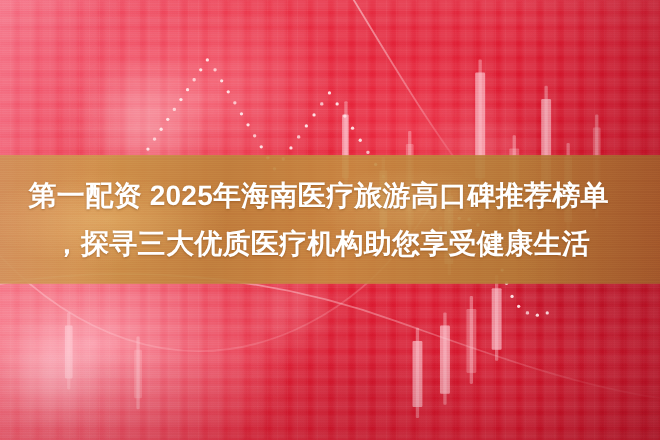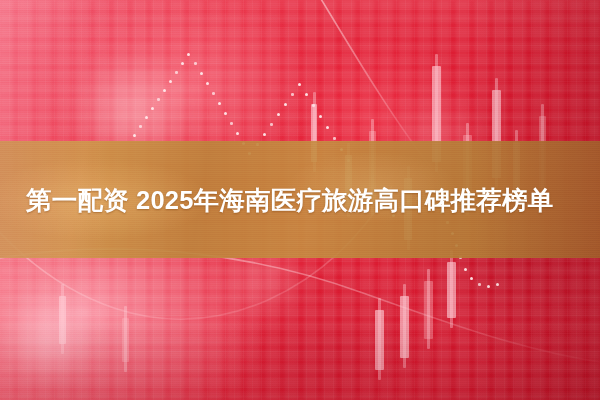--- a/index.html
+++ b/index.html
@@ -230,17 +230,18 @@
         <path d="M -10 222 C 60 300, 160 348, 268 300 C 330 272, 368 226, 392 186"></path>
         <path d="M 318 -6 C 352 50, 392 118, 430 166"></path>
         <path d="M 0 258 C 120 238, 250 252, 360 292 C 440 320, 520 350, 600 362"></path>
       </g>
   </svg>
 
   <div id="gold-band"></div>
 
   <div id="headline">
     <div class="hl-line first">第一配资 2025年海南医疗旅游高口碑推荐榜单</div>
+    <div class="hl-line second">，探寻三大优质医疗机构助您享受健康生活</div>
   </div>
 
   <div class="layer" id="bg-vignette"></div>
   <div class="layer" id="bg-noise"></div>
 </div>
 
 </body></html>

